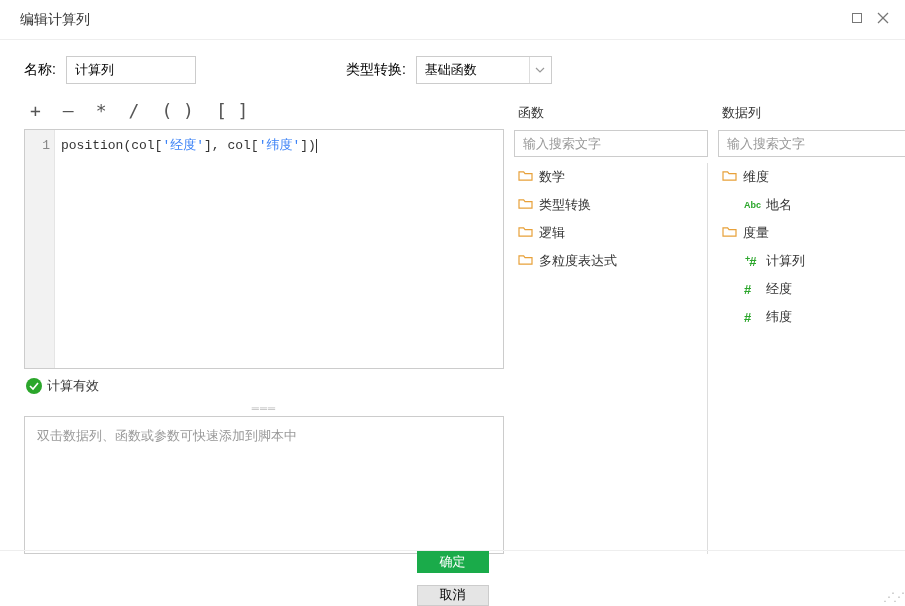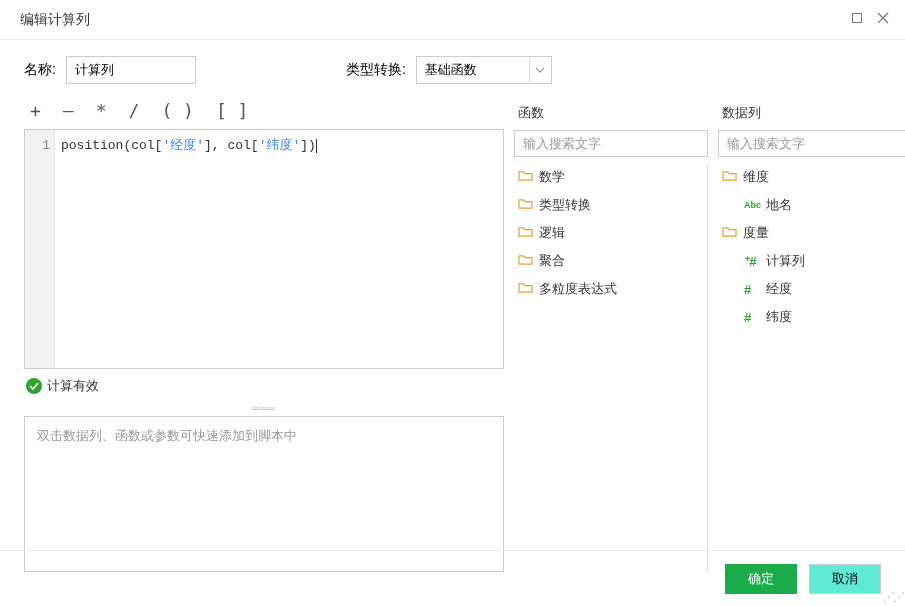--- a/index.html
+++ b/index.html
@@ -130,21 +130,21 @@
     .check-icon svg { width: 10px; height: 10px; }
     .drag-sep {
       text-align: center;
       color: #bbb;
       font-size: 10px;
       padding: 2px 0;
       letter-spacing: 1px;
     }
     .hint-area {
       border: 1px solid #ccc;
-      height: 156px;
+      height: 138px;
       padding: 10px 12px;
       color: #999;
       font-size: 13px;
     }
     .mid-col, .right-col {
       flex: 1;
       display: flex;
       flex-direction: column;
     }
     .col-header {
@@ -203,27 +203,28 @@
       bottom: 0;
       left: 0;
       right: 0;
       height: 56px;
       border-top: 1px solid #eee;
       display: flex;
       align-items: center;
       justify-content: flex-end;
       padding: 0 24px;
       gap: 12px;
+      flex-direction: column;
     }
     .btn {
       height: 30px;
       padding: 0 22px;
       font-size: 13px;
       border: 1px solid #ccc;
-      background: #5eead4;
+      background: #e5e5e5;
       cursor: pointer;
     }
     .btn.primary {
       background: #1aab4a;
       border-color: #1aab4a;
       color: #fff;
     }
     .resize-grip {
       position: absolute;
       right: 2px;
@@ -318,26 +319,20 @@
         <div class="tree-item">
           <span class="folder-icon"><svg viewBox="0 0 16 14">
               <path d="M1 3 L6 3 L7.5 5 L15 5 L15 12 L1 12 Z M1 3 L1 12" fill="none" stroke="#e8a13a" stroke-width="1.3"></path>
             </svg></span>
           <span>逻辑</span>
         </div>
         <div class="tree-item">
           <span class="folder-icon"><svg viewBox="0 0 16 14">
               <path d="M1 3 L6 3 L7.5 5 L15 5 L15 12 L1 12 Z M1 3 L1 12" fill="none" stroke="#e8a13a" stroke-width="1.3"></path>
             </svg></span>
-          <span>聚合</span>
-        </div>
-        <div class="tree-item">
-          <span class="folder-icon"><svg viewBox="0 0 16 14">
-              <path d="M1 3 L6 3 L7.5 5 L15 5 L15 12 L1 12 Z M1 3 L1 12" fill="none" stroke="#e8a13a" stroke-width="1.3"></path>
-            </svg></span>
           <span>多粒度表达式</span>
         </div>
       </div>
   </div>
 
   <div class="right-col">
     <div class="col-header">数据列</div>
     <input class="search-box" placeholder="输入搜索文字" style="">
     <div class="tree-panel">
       <div class="tree-item">

